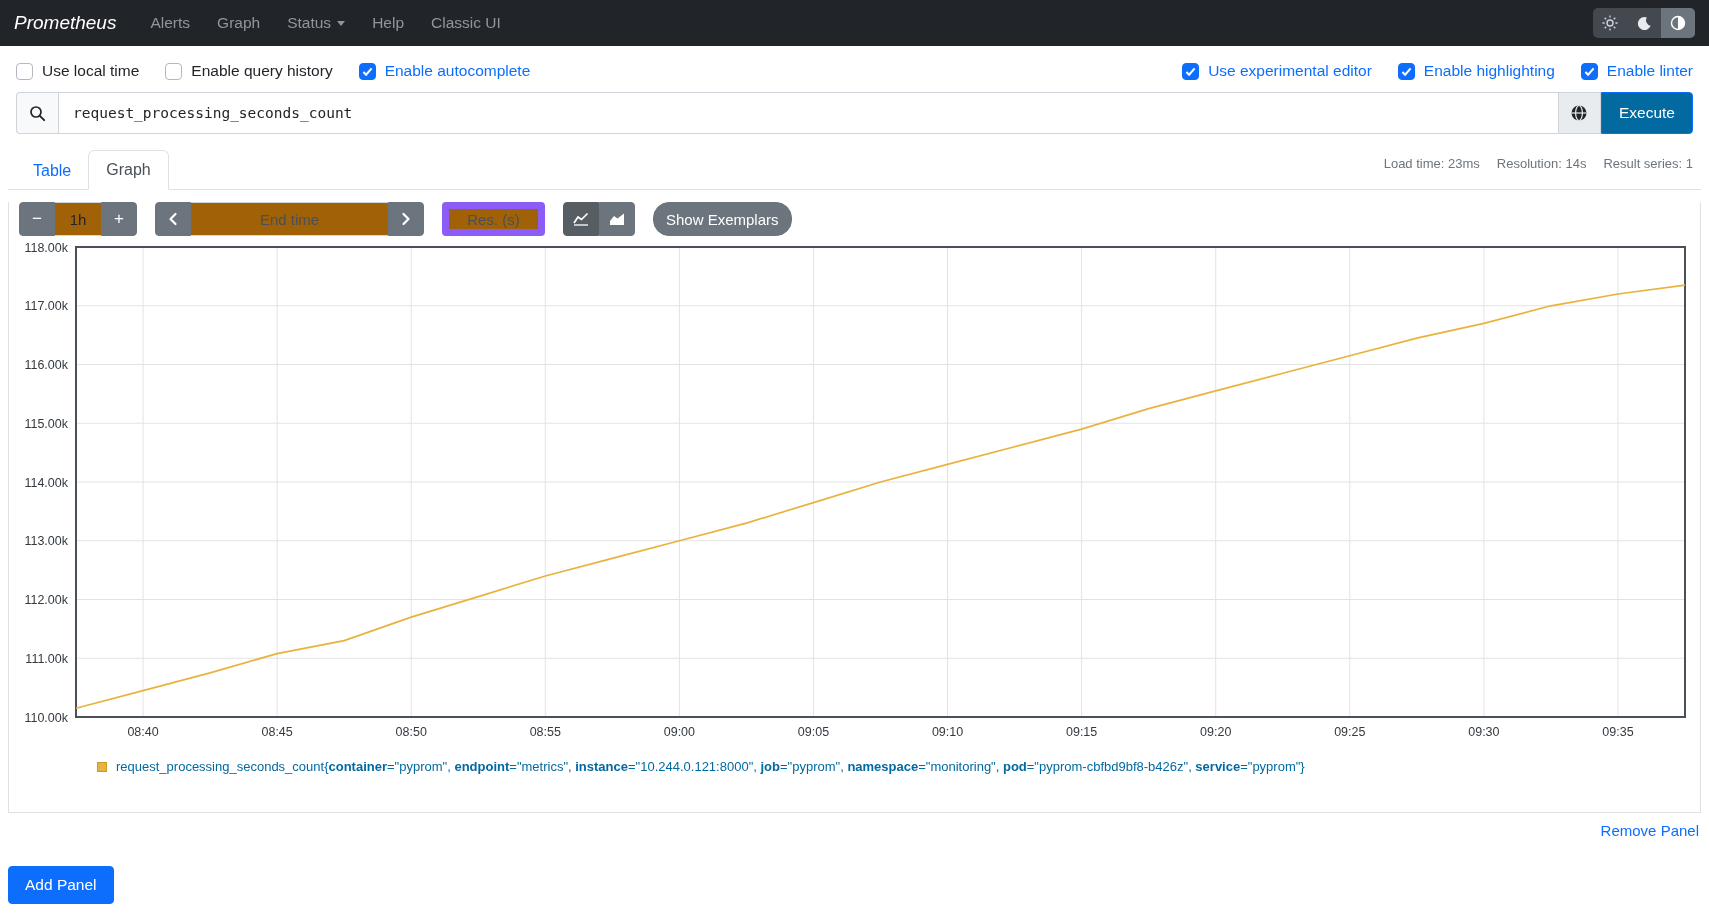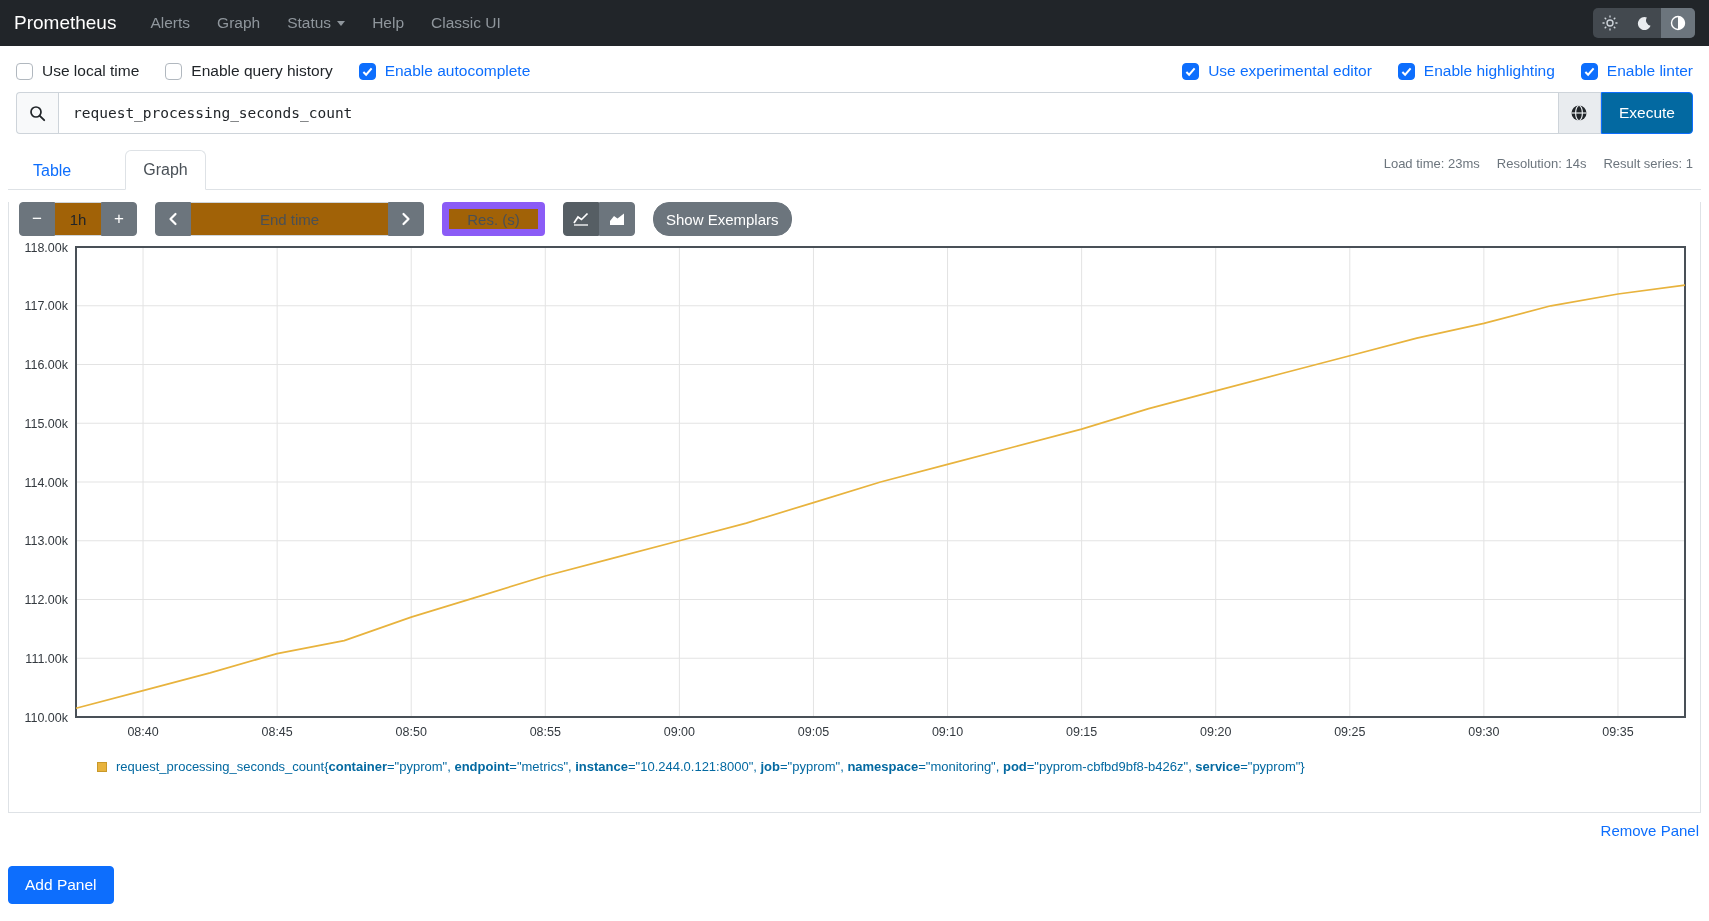--- a/index.html
+++ b/index.html
@@ -9,21 +9,21 @@
     background:#ffffff; color:#212529;
     font-family:"Liberation Sans", sans-serif;
     font-size:15.5px;
   }
 
   
   .navbar {
     height:46px; background:#212529; display:flex; align-items:center;
     padding:0 14px;
   }
-  .brand { color:#ffffff; font-size:19px; font-weight:500; margin-right:34px; cursor:pointer; }
+  .brand { color:#ffffff; font-size:19px; font-weight:500; margin-right:34px; cursor:pointer;font-style:italic; }
   .nav-item { color:#8f969c; margin-right:27px; font-size:15.5px; cursor:pointer; display:flex; align-items:center; }
   .caret { display:inline-block; margin-left:6px; width:0; height:0;
     border-left:4.5px solid transparent; border-right:4.5px solid transparent; border-top:5px solid #8f969c; }
   .theme-group { margin-left:auto; display:flex; background:#43494f; border-radius:5px; overflow:hidden; }
   .theme-btn { width:34px; height:30px; display:flex; align-items:center; justify-content:center; cursor:pointer; }
   .theme-btn.active { background:#6c757d; }
 
   
   .options-row { display:flex; align-items:center; padding:16px 16px 12px 16px; }
   .opt { display:flex; align-items:center; margin-right:26px; cursor:pointer; }
@@ -53,21 +53,21 @@
     white-space:pre; cursor:text;
   }
   .execute-btn {
     background:#0369a1; color:#fff; border:1px solid #0d6efd;
     border-radius:0 4px 4px 0; font-size:15.5px; padding:0 17px; cursor:pointer;
     font-family:"Liberation Sans", sans-serif;
   }
 
   
   .panel-wrap { margin:16px 8px 0 8px; }
-  .tabstrip { display:flex; align-items:flex-end; border-bottom:1px solid #dee2e6; padding:0 8px; position:relative;gap:37px; }
+  .tabstrip { display:flex; align-items:flex-end; border-bottom:1px solid #dee2e6; padding:0 8px; position:relative; }
   .tab { padding:10px 17px; font-size:16px; cursor:pointer; margin-bottom:-1px; }
   .tab.inactive { color:#0d6efd; }
   .tab.active {
     color:#495057; background:#fff; border:1px solid #dee2e6; border-bottom:1px solid #fff;
     border-radius:6px 6px 0 0;
   }
   .stats { margin-left:auto; display:flex; gap:17px; color:#6c757d; font-size:13px; padding-bottom:18px;justify-content:space-between; }
 
   
   .panel-body { border:1px solid #dee2e6; border-top:none; background:#fff; padding-bottom:38px; }

